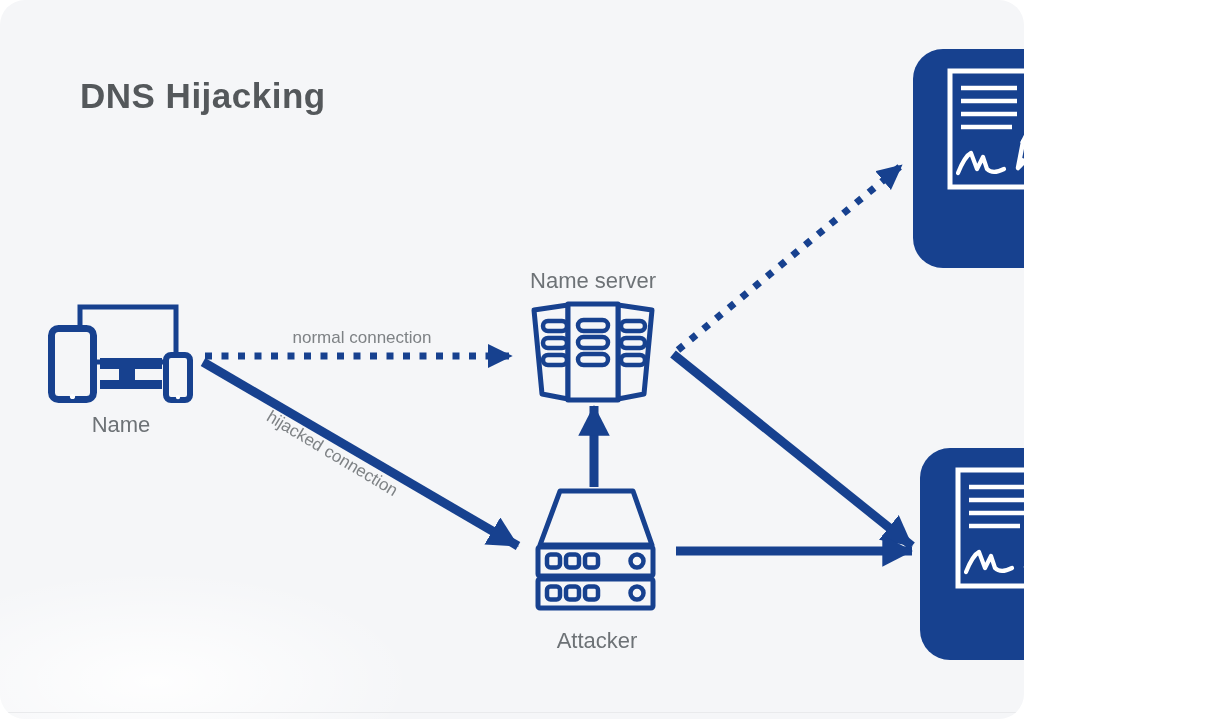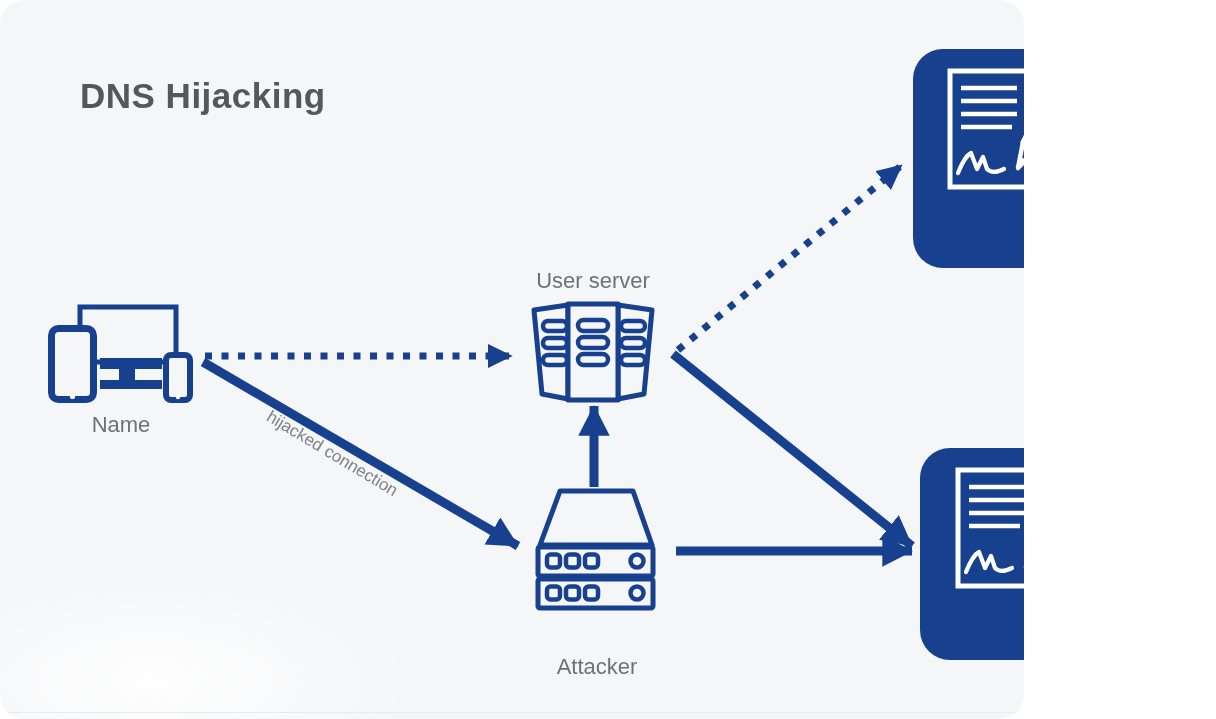--- a/index.html
+++ b/index.html
@@ -27,21 +27,21 @@
   .node-label{
     position:absolute;
     font-size:22px;color:#6d7276;text-align:center;
   }
   .edge-label{
     position:absolute;
     font-size:17px;color:#7e8285;text-align:center;white-space:nowrap;
   }
   .lbl-user{left:56px;top:412px;width:130px;}
   .lbl-nameserver{left:493px;top:268px;width:200px;}
-  .lbl-attacker{left:497px;top:654px;width:200px;}
+  .lbl-attacker{left:497px;top:628px;width:200px;}
   .lbl-normal{left:262px;top:328px;width:200px;}
   .lbl-hijacked{left:242px;top:444px;width:180px;transform:rotate(31deg);transform-origin:center;}
   svg.diagram{position:absolute;left:0;top:0;}
 </style>
 </head>
 <body>
 
 <div class="stage">
 
   <div class="glow"></div>
@@ -165,19 +165,20 @@
       </g>
       <g transform="translate(1045,530)">
         <use href="#shield-cross"></use>
       </g>
     </g>
   </svg>
 
   <div class="page-title">DNS Hijacking</div>
 
   <div class="node-label lbl-user">Name</div>
-  <div class="node-label lbl-nameserver">User server</div>
+  <div class="node-label lbl-nameserver">Name server</div>
   <div class="node-label lbl-attacker">Attacker</div>
 
+  <div class="edge-label lbl-normal">normal connection</div>
   <div class="edge-label lbl-hijacked">hijacked connection</div>
 
   <div class="bottom-edge"></div>
 </div>
 
 </body></html>

